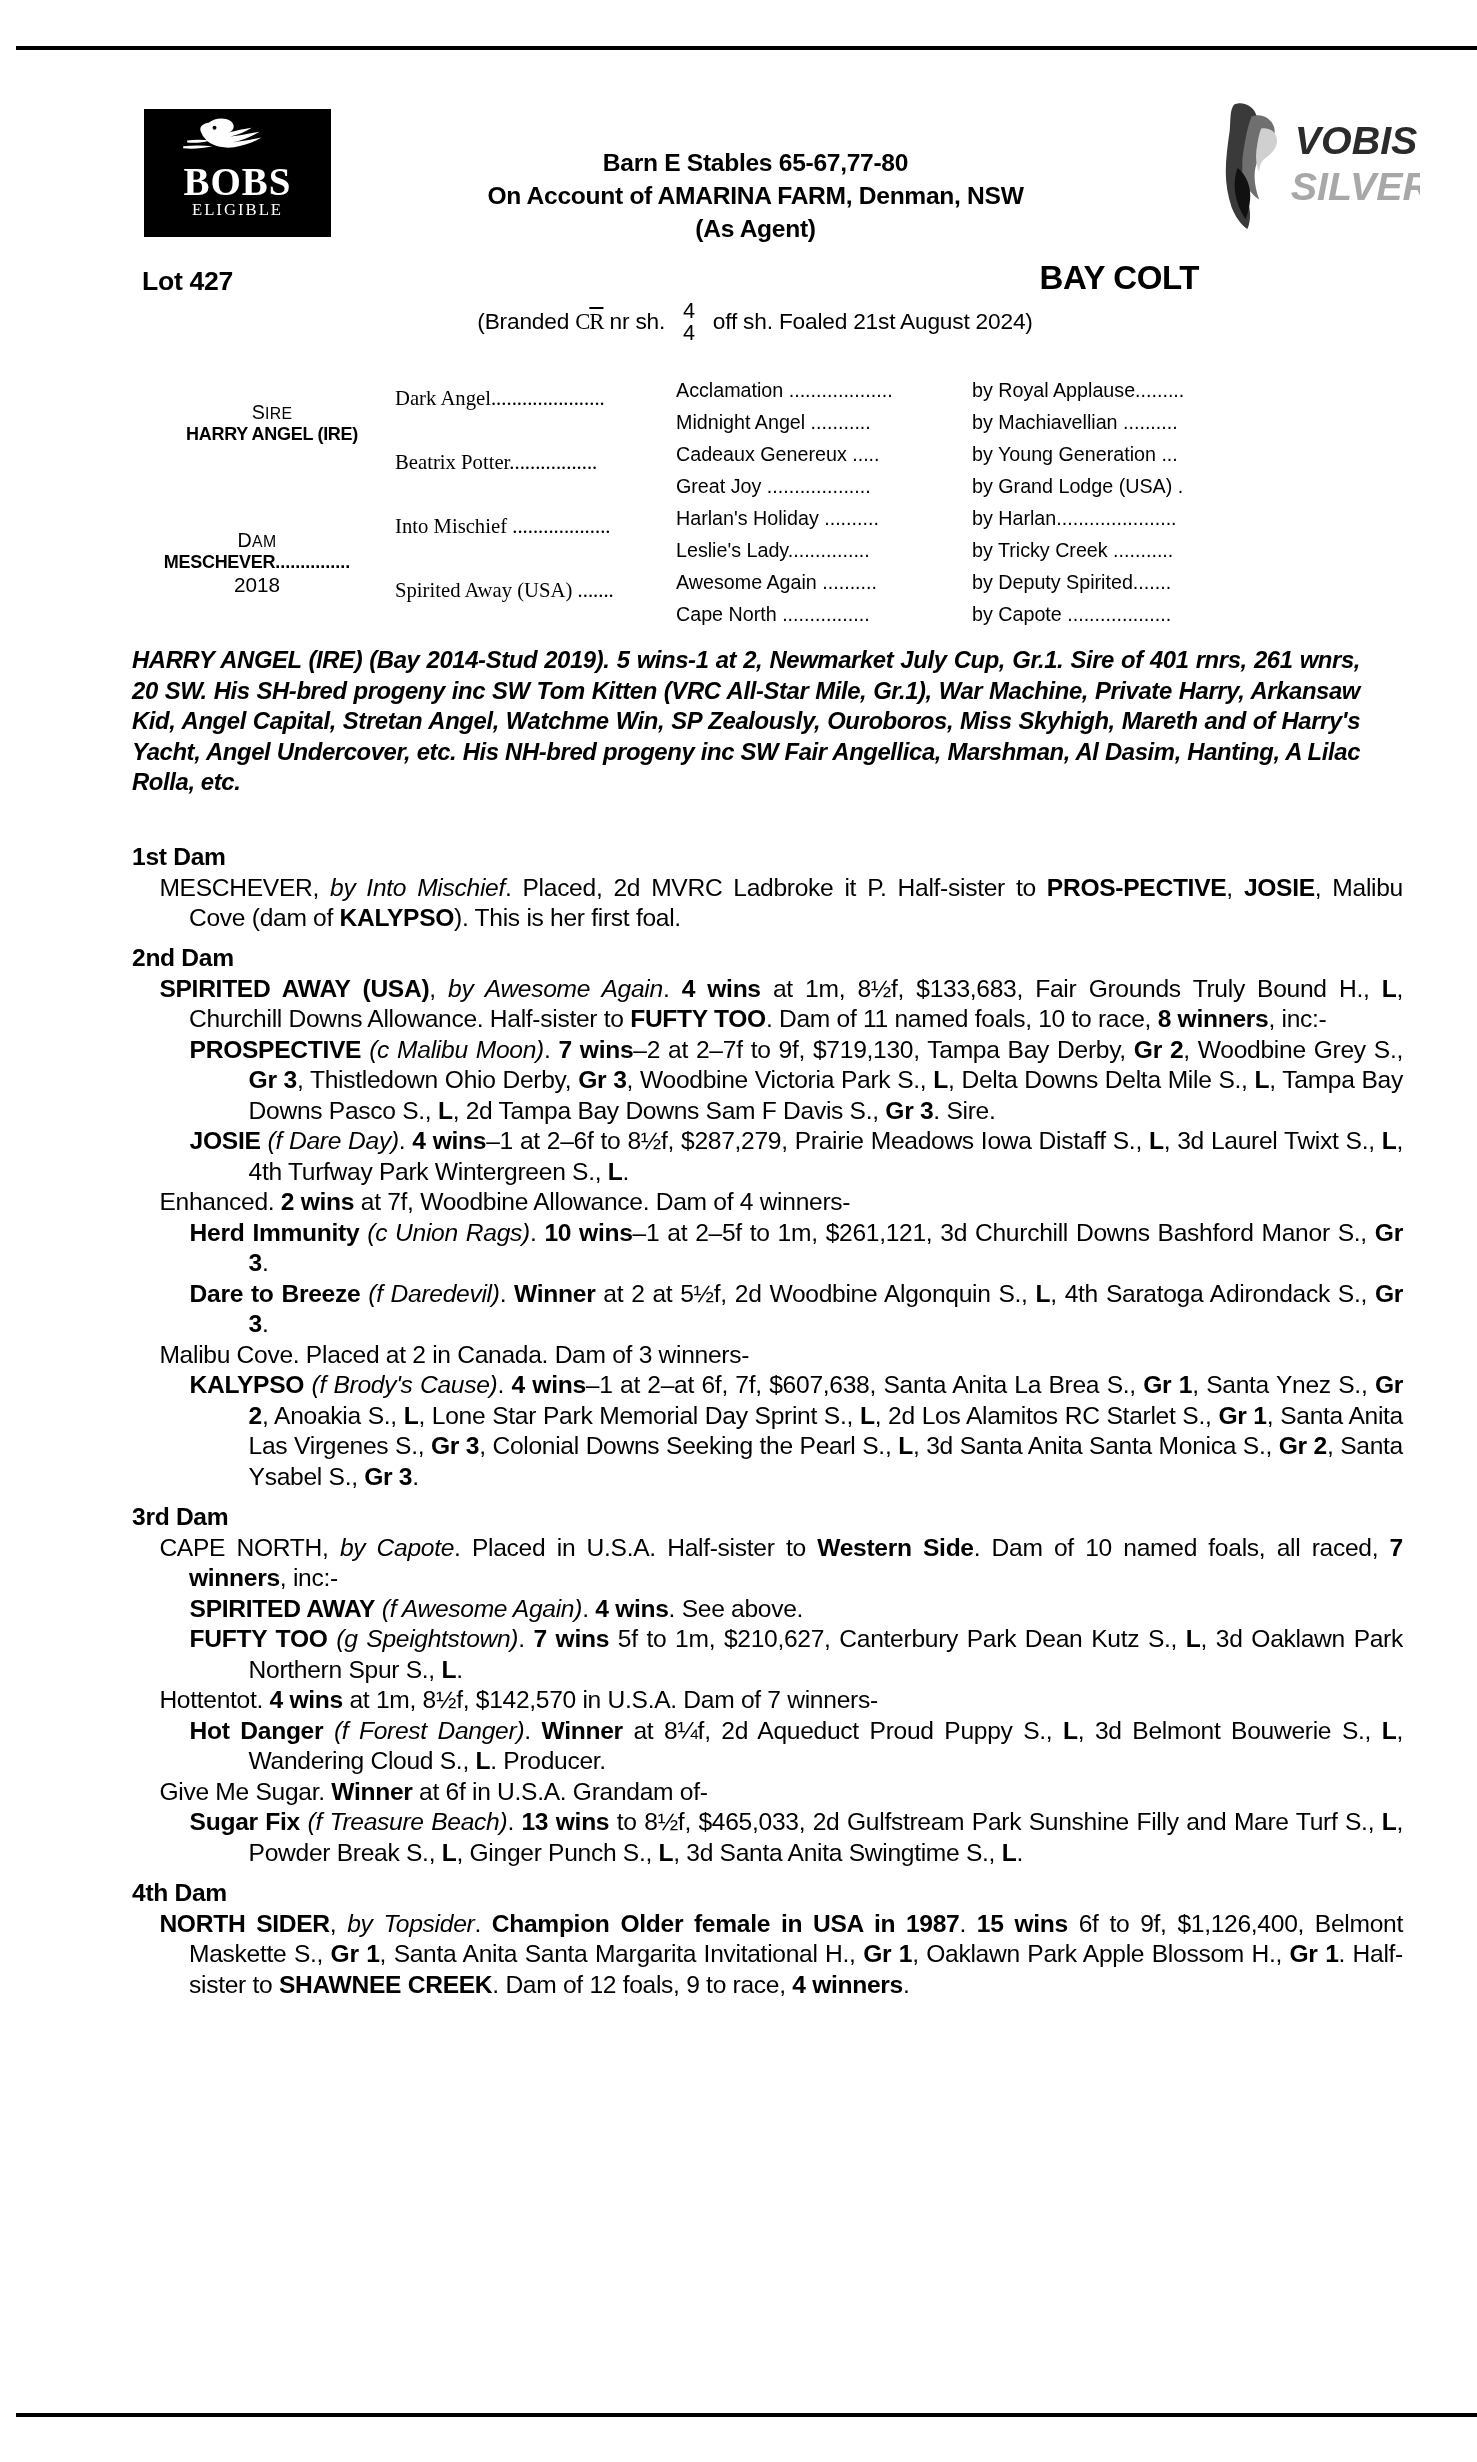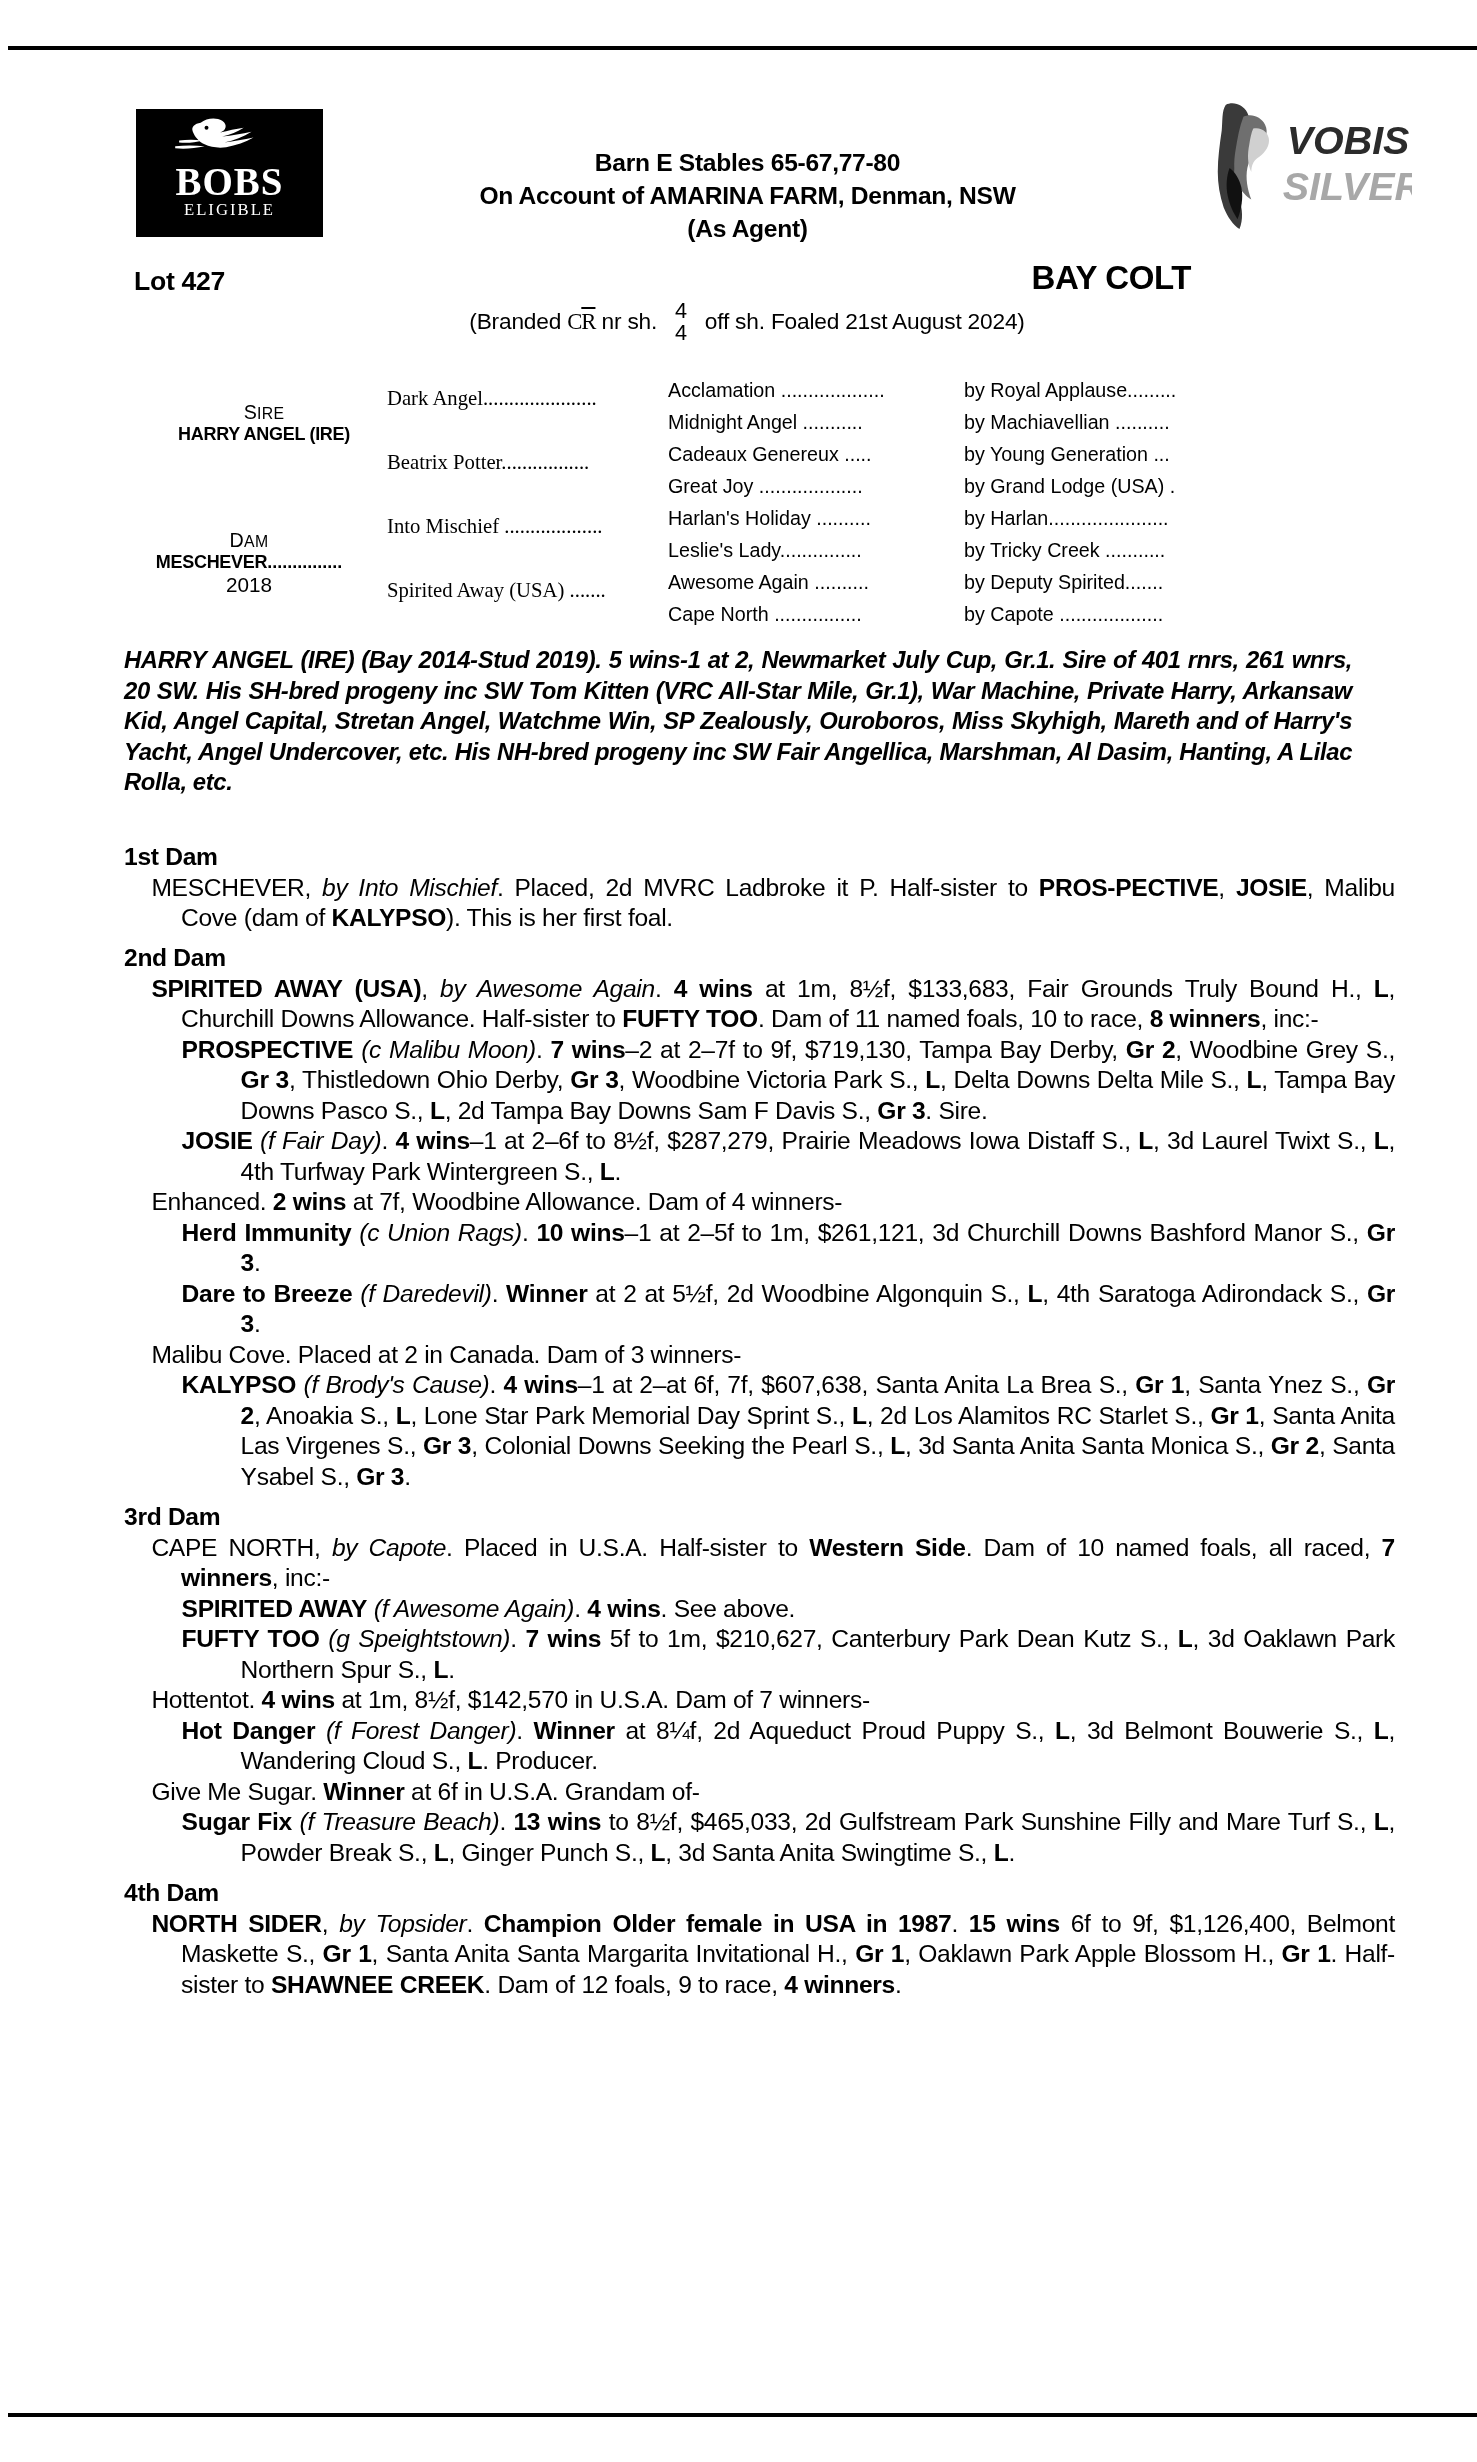--- a/index.html
+++ b/index.html
@@ -11,21 +11,21 @@
     width: 1478px;
     height: 2463px;
     font-family: "Liberation Sans", sans-serif;
     color: #000000;
     position: relative;
     overflow: hidden;
   }
 
   .page {
     position: absolute;
-    left: 8px; top: 0;
+    left: 16px; top: 0;
     width: 1244px;
     height: 2463px;
     box-sizing: border-box;
   }
 
   .rule-top {
     position: absolute;
     left: 0; top: 46px;
     width: 1478px;
     height: 3.9px;
@@ -355,21 +355,21 @@
 
   <div class="sire-para">HARRY ANGEL (IRE) (Bay 2014-Stud 2019). 5 wins-1 at 2, Newmarket July Cup, Gr.1. Sire of 401 rnrs, 261 wnrs, 20 SW. His SH-bred progeny inc SW Tom Kitten (VRC All-Star Mile, Gr.1), War Machine, Private Harry, Arkansaw Kid, Angel Capital, Stretan Angel, Watchme Win, SP Zealously, Ouroboros, Miss Skyhigh, Mareth and of Harry's Yacht, Angel Undercover, etc. His NH-bred progeny inc SW Fair Angellica, Marshman, Al Dasim, Hanting, A Lilac Rolla, etc.</div>
 
   <div class="body-text">
     <div id="dams-container">
         <div class="dam-head first">1st Dam</div>
         <div class="entry hang2 lvl1">MESCHEVER, <i>by Into Mischief</i>. Placed, 2d MVRC Ladbroke it P. Half-sister to <b>PROS-PECTIVE</b>, <b>JOSIE</b>, Malibu Cove (dam of <b>KALYPSO</b>). This is her first foal.</div>
         <div class="dam-head">2nd Dam</div>
         <div class="entry hang2 lvl1"><b>SPIRITED AWAY (USA)</b>, <i>by Awesome Again</i>. <b>4 wins</b> at 1m, 8½f, $133,683, Fair Grounds Truly Bound H., <b>L</b>, Churchill Downs Allowance. Half-sister to <b>FUFTY TOO</b>. Dam of 11 named foals, 10 to race, <b>8 winners</b>, inc:-</div>
         <div class="entry hang3 lvl2"><b>PROSPECTIVE</b> <i>(c Malibu Moon)</i>. <b>7 wins</b>–2 at 2–7f to 9f, $719,130, Tampa Bay Derby, <b>Gr 2</b>, Woodbine Grey S., <b>Gr 3</b>, Thistledown Ohio Derby, <b>Gr 3</b>, Woodbine Victoria Park S., <b>L</b>, Delta Downs Delta Mile S., <b>L</b>, Tampa Bay Downs Pasco S., <b>L</b>, 2d Tampa Bay Downs Sam F Davis S., <b>Gr 3</b>. Sire.</div>
-        <div class="entry hang3 lvl2"><b>JOSIE</b> <i>(f Fair Day)</i>. <b>4 wins</b>–1 at 2–6f to 8½f, $287,279, Prairie Meadows Iowa Distaff S., <b>L</b>, 3d Laurel Twixt S., <b>L</b>, 4th Turfway Park Wintergreen S., <b>L</b>.</div>
+        <div class="entry hang3 lvl2"><b>JOSIE</b> <i>(f Dare Day)</i>. <b>4 wins</b>–1 at 2–6f to 8½f, $287,279, Prairie Meadows Iowa Distaff S., <b>L</b>, 3d Laurel Twixt S., <b>L</b>, 4th Turfway Park Wintergreen S., <b>L</b>.</div>
         <div class="entry hang2 lvl1">Enhanced. <b>2 wins</b> at 7f, Woodbine Allowance. Dam of 4 winners-</div>
         <div class="entry hang3 lvl2"><b>Herd Immunity</b> <i>(c Union Rags)</i>. <b>10 wins</b>–1 at 2–5f to 1m, $261,121, 3d Churchill Downs Bashford Manor S., <b>Gr 3</b>.</div>
         <div class="entry hang3 lvl2"><b>Dare to Breeze</b> <i>(f Daredevil)</i>. <b>Winner</b> at 2 at 5½f, 2d Woodbine Algonquin S., <b>L</b>, 4th Saratoga Adirondack S., <b>Gr 3</b>.</div>
         <div class="entry hang2 lvl1">Malibu Cove. Placed at 2 in Canada. Dam of 3 winners-</div>
         <div class="entry hang3 lvl2"><b>KALYPSO</b> <i>(f Brody's Cause)</i>. <b>4 wins</b>–1 at 2–at 6f, 7f, $607,638, Santa Anita La Brea S., <b>Gr 1</b>, Santa Ynez S., <b>Gr 2</b>, Anoakia S., <b>L</b>, Lone Star Park Memorial Day Sprint S., <b>L</b>, 2d Los Alamitos RC Starlet S., <b>Gr 1</b>, Santa Anita Las Virgenes S., <b>Gr 3</b>, Colonial Downs Seeking the Pearl S., <b>L</b>, 3d Santa Anita Santa Monica S., <b>Gr 2</b>, Santa Ysabel S., <b>Gr 3</b>.</div>
         <div class="dam-head">3rd Dam</div>
         <div class="entry hang2 lvl1">CAPE NORTH, <i>by Capote</i>. Placed in U.S.A. Half-sister to <b>Western Side</b>. Dam of 10 named foals, all raced, <b>7 winners</b>, inc:-</div>
         <div class="entry hang3 lvl2"><b>SPIRITED AWAY</b> <i>(f Awesome Again)</i>. <b>4 wins</b>. See above.</div>
         <div class="entry hang3 lvl2"><b>FUFTY TOO</b> <i>(g Speightstown)</i>. <b>7 wins</b> 5f to 1m, $210,627, Canterbury Park Dean Kutz S., <b>L</b>, 3d Oaklawn Park Northern Spur S., <b>L</b>.</div>
         <div class="entry hang2 lvl1">Hottentot. <b>4 wins</b> at 1m, 8½f, $142,570 in U.S.A. Dam of 7 winners-</div>

